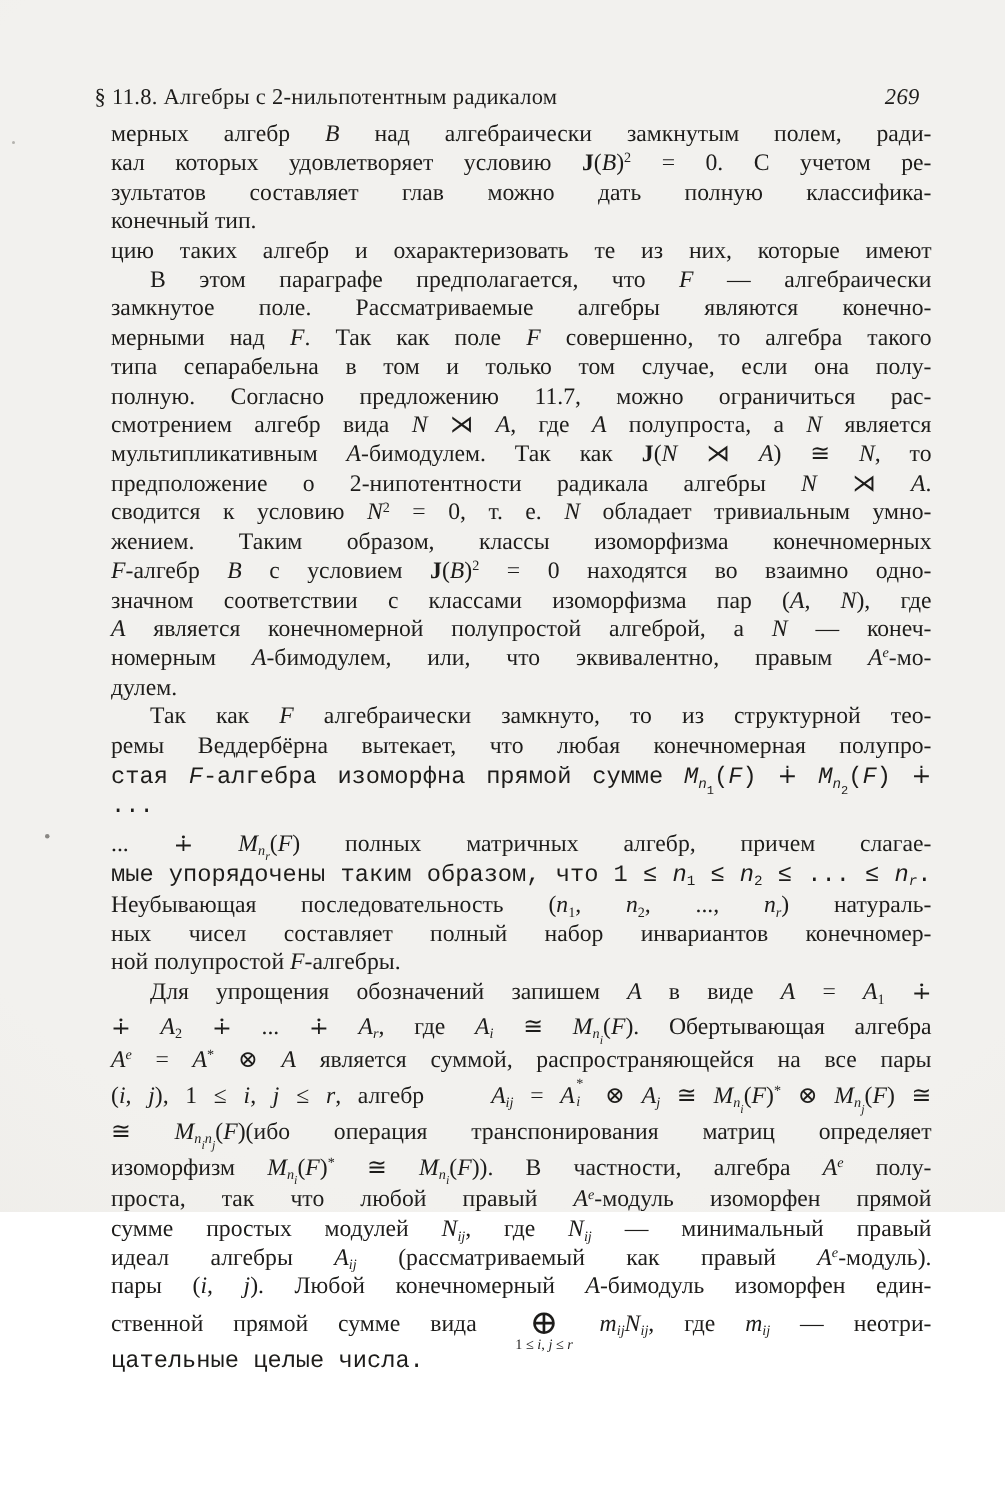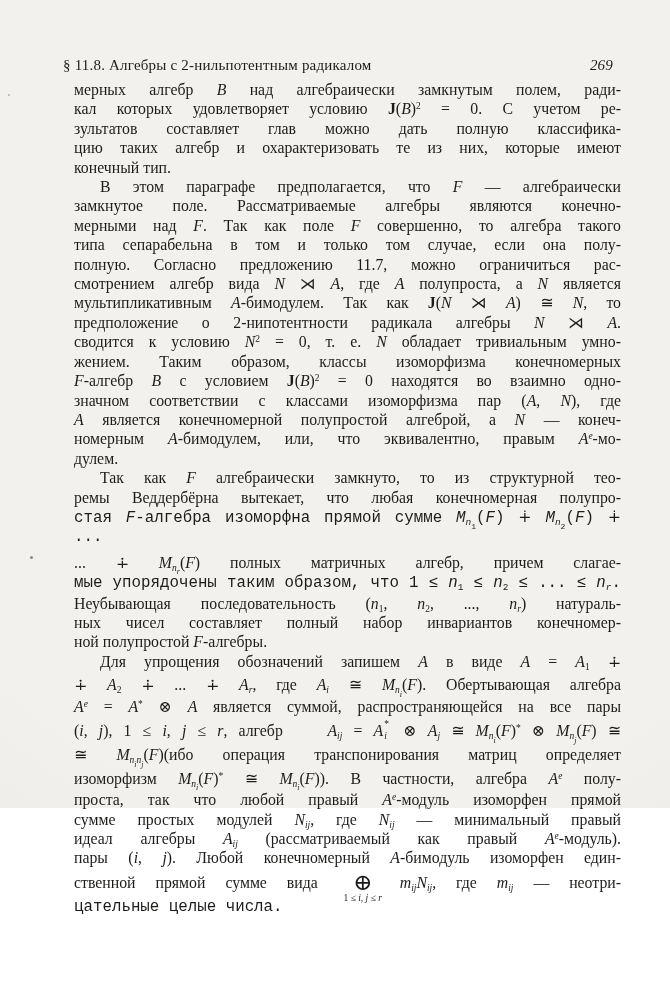--- a/index.html
+++ b/index.html
@@ -41,22 +41,22 @@
 
 <div class="page">
   <div class="header">
     <span class="running-head">§ 11.8. Алгебры с 2-нильпотентным радикалом</span>
     <span class="page-number">269</span>
   </div>
   <div class="text-block">
       <div class="line">мерных алгебр <span class="it">B</span> над алгебраически замкнутым полем, ради-</div>
       <div class="line">кал которых удовлетворяет условию <span class="bf">J</span>(<span class="it">B</span>)<sup>2</sup> = 0. С учетом ре-</div>
       <div class="line">зультатов составляет глав можно дать полную классифика-</div>
+      <div class="line end">конечный тип.</div>
       <div class="line">цию таких алгебр и охарактеризовать те из них, которые имеют</div>
-      <div class="line end">конечный тип.</div>
       <div class="line ind">В этом параграфе предполагается, что <span class="it">F</span> — алгебраически</div>
       <div class="line">замкнутое поле. Рассматриваемые алгебры являются конечно-</div>
       <div class="line">мерными над <span class="it">F</span>. Так как поле <span class="it">F</span> совершенно, то алгебра такого</div>
       <div class="line">типа сепарабельна в том и только том случае, если она полу-</div>
       <div class="line">полную. Согласно предложению 11.7, можно ограничиться рас-</div>
       <div class="line">смотрением алгебр вида <span class="it">N</span> ⋊ <span class="it">A</span>, где <span class="it">A</span> полупроста, а <span class="it">N</span> является</div>
       <div class="line">мультипликативным <span class="it">A</span>-бимодулем. Так как <span class="bf">J</span>(<span class="it">N</span> ⋊ <span class="it">A</span>) ≅ <span class="it">N</span>, то</div>
       <div class="line">предположение о 2-нипотентности радикала алгебры <span class="it">N</span> ⋊ <span class="it">A</span>.</div>
       <div class="line">сводится к условию <span class="it">N</span><sup>2</sup> = 0, т. е. <span class="it">N</span> обладает тривиальным умно-</div>
       <div class="line">жением. Таким образом, классы изоморфизма конечномерных</div>

